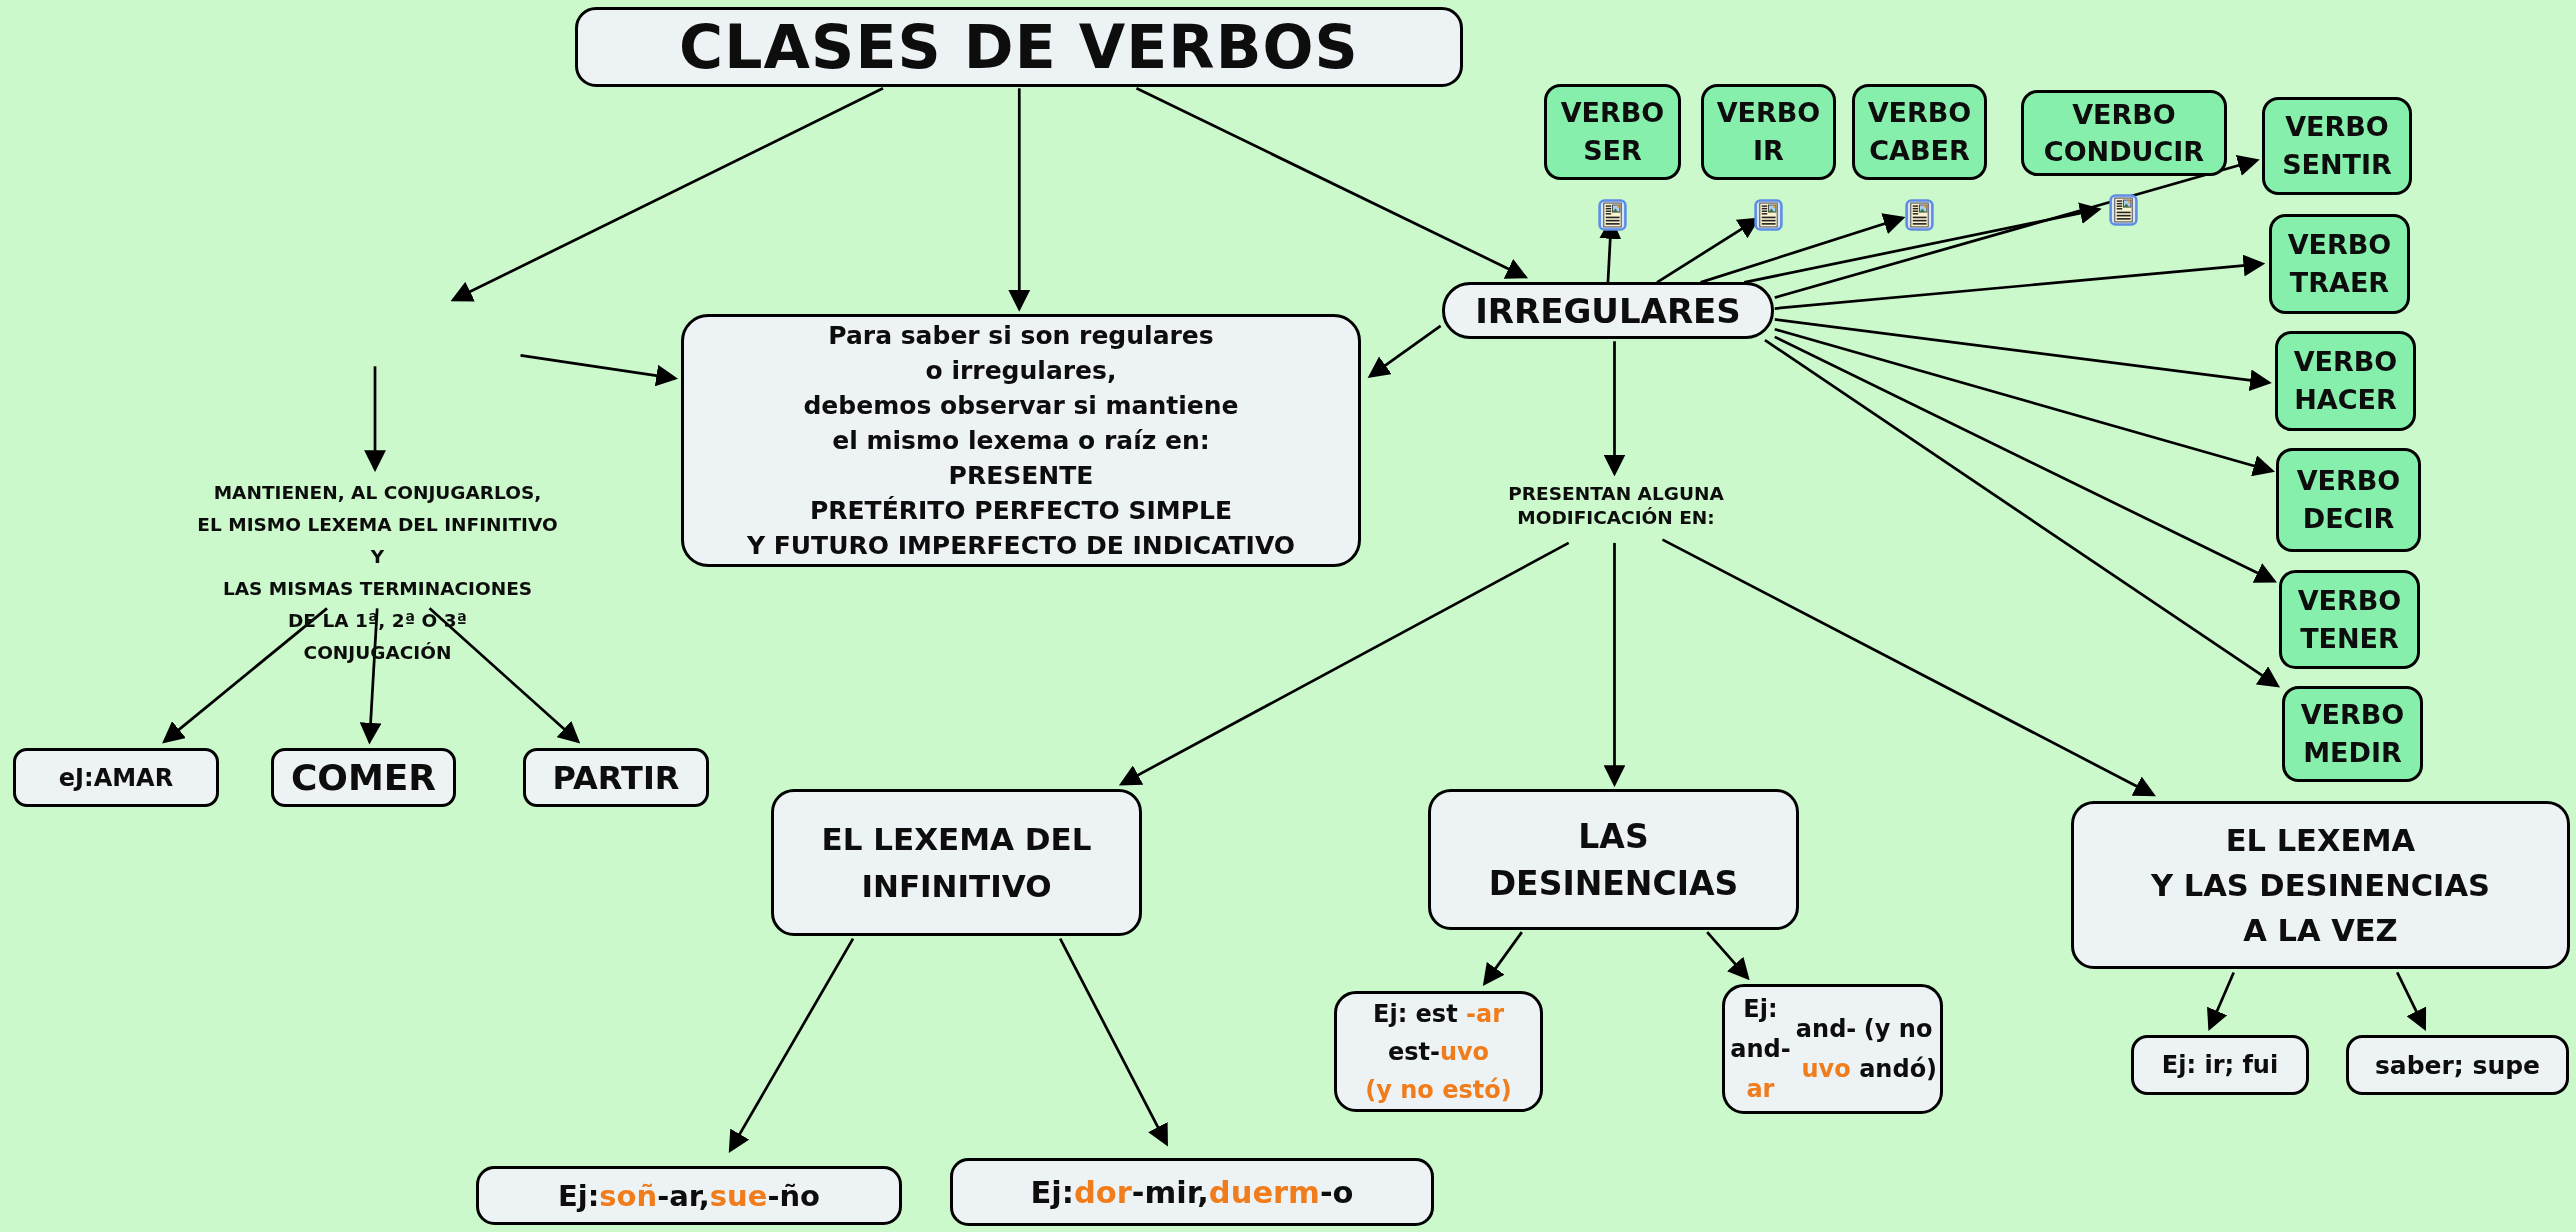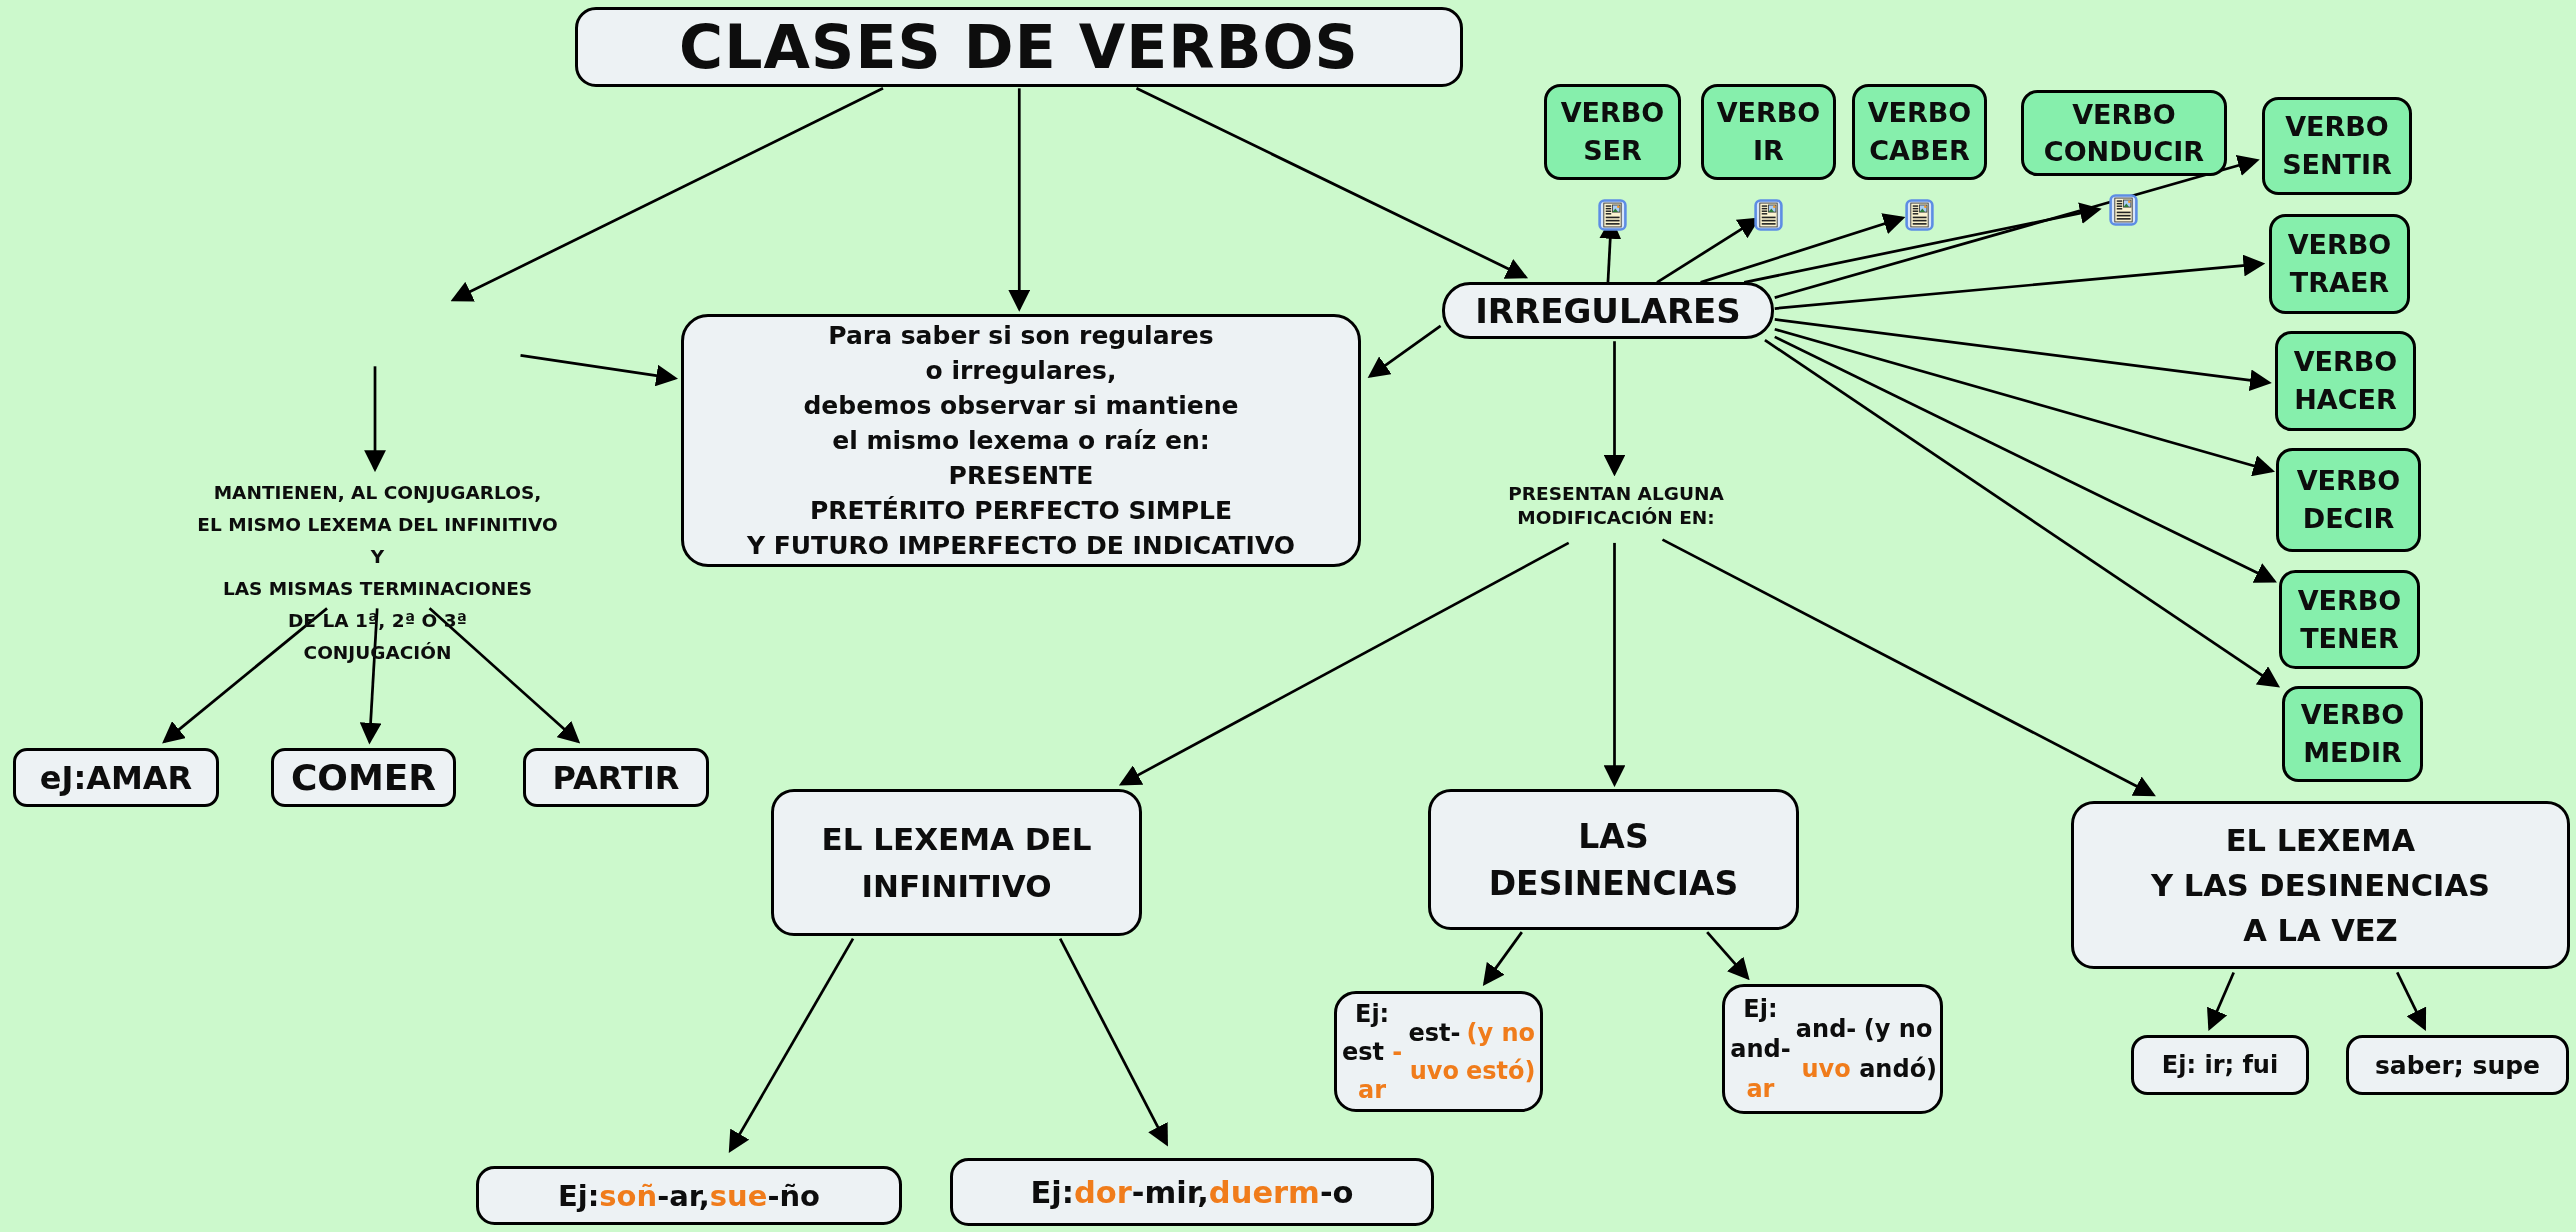--- a/index.html
+++ b/index.html
@@ -82,21 +82,21 @@
   <div class="plain" style="left:180px;top:477px;width:395px;font-size:18.5px;line-height:32px;">MANTIENEN, AL CONJUGARLOS,
 EL MISMO LEXEMA DEL INFINITIVO
 Y
 LAS MISMAS TERMINACIONES
 DE LA 1ª, 2ª O 3ª
 CONJUGACIÓN</div>
 
   <div class="plain" style="left:1495px;top:482px;width:242px;font-size:18.5px;line-height:24px;">PRESENTAN ALGUNA
 MODIFICACIÓN EN:</div>
 
-  <div class="node" style="left:13px;top:748px;width:206px;height:59px;font-size:32px;border-radius:14px;">eJ:AMAR</div>
+  <div class="node" style="left:13px;top:748px;width:206px;height:59px;font-size:24px;border-radius:14px;">eJ:AMAR</div>
   <div class="node" style="left:271px;top:748px;width:185px;height:59px;font-size:36px;border-radius:14px;">COMER</div>
   <div class="node" style="left:523px;top:748px;width:186px;height:59px;font-size:32px;border-radius:14px;">PARTIR</div>
 
   <div class="node green" style="left:1544px;top:84px;width:137px;height:96px;font-size:27px;line-height:38px;border-radius:16.4px;">
     <span>VERBO
 SER</span>
     <span class="res-icon" style="bottom:-17px;">
       <svg viewBox="0 0 18 20">
           <rect x="1" y="1" width="16" height="18" rx="3" fill="#d8e6fa" stroke="#5d8de4" stroke-width="1.6"></rect>
           <rect x="3.6" y="2.6" width="10.8" height="14.8" fill="#fbf3cf" stroke="#444" stroke-width="0.6"></rect>
@@ -296,21 +296,21 @@
   </div>
 
   <div class="node" style="left:771px;top:789px;width:371px;height:147px;font-size:31px;line-height:47px;border-radius:23px;">EL LEXEMA DEL
 INFINITIVO</div>
   <div class="node" style="left:1428px;top:789px;width:371px;height:141px;font-size:33px;line-height:47px;border-radius:23px;">LAS
 DESINENCIAS</div>
   <div class="node" style="left:2071px;top:801px;width:499px;height:168px;font-size:30.5px;line-height:45px;border-radius:23px;">EL LEXEMA
 Y  LAS DESINENCIAS
 A LA VEZ</div>
 
-  <div class="node" style="left:1334px;top:991px;width:209px;height:121px;font-size:24px;line-height:38px;border-radius:22px;">
+  <div class="node" style="left:1334px;top:991px;width:209px;height:121px;font-size:24px;line-height:38px;border-radius:22px;flex-direction:column;">
     <div class="seg"><span style="color: rgb(13, 13, 13);">Ej: est </span><span style="color: rgb(240, 124, 27);">-ar</span></div>
     <div class="seg"><span style="color: rgb(13, 13, 13);">est-</span><span style="color: rgb(240, 124, 27);">uvo</span></div>
     <div class="seg"><span style="color: rgb(240, 124, 27);">(y no estó)</span></div>
   </div>
   <div class="node" style="left:1722px;top:984px;width:221px;height:130px;font-size:24px;line-height:40px;border-radius:22px;flex-direction:row;">
     <div class="seg"><span style="color: rgb(13, 13, 13);">Ej: and-</span><span style="color: rgb(240, 124, 27);">ar</span></div>
     <div class="seg"><span style="color: rgb(13, 13, 13);">and-</span><span style="color: rgb(240, 124, 27);">uvo</span></div>
     <div class="seg"><span style="color: rgb(13, 13, 13);">(y no andó)</span></div>
   </div>
 

